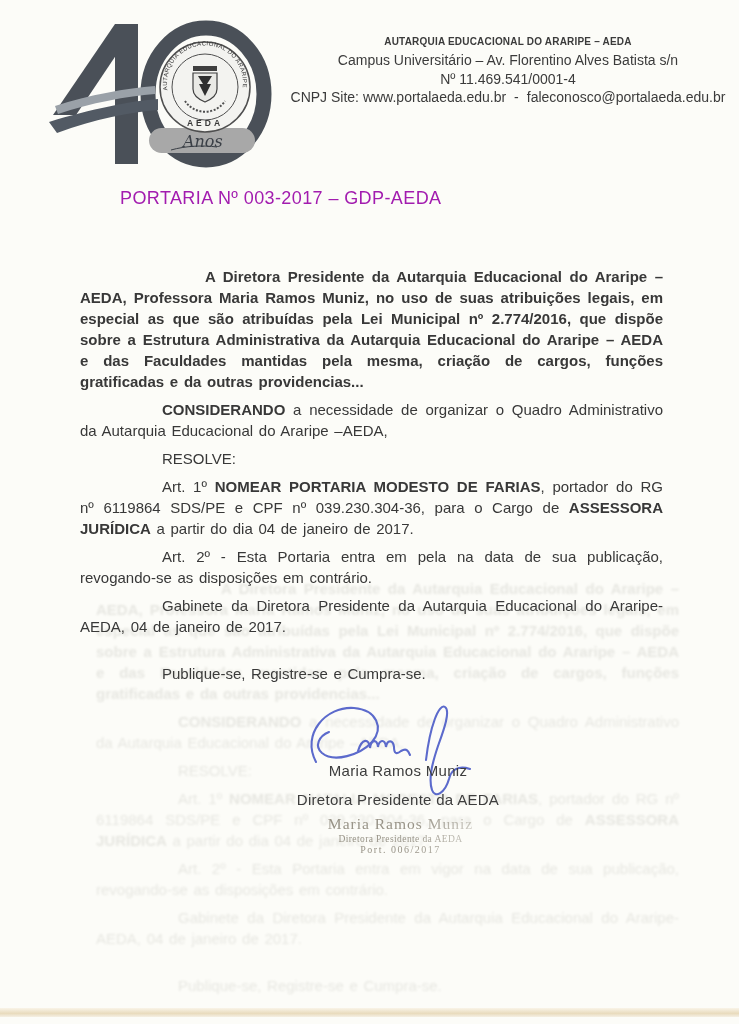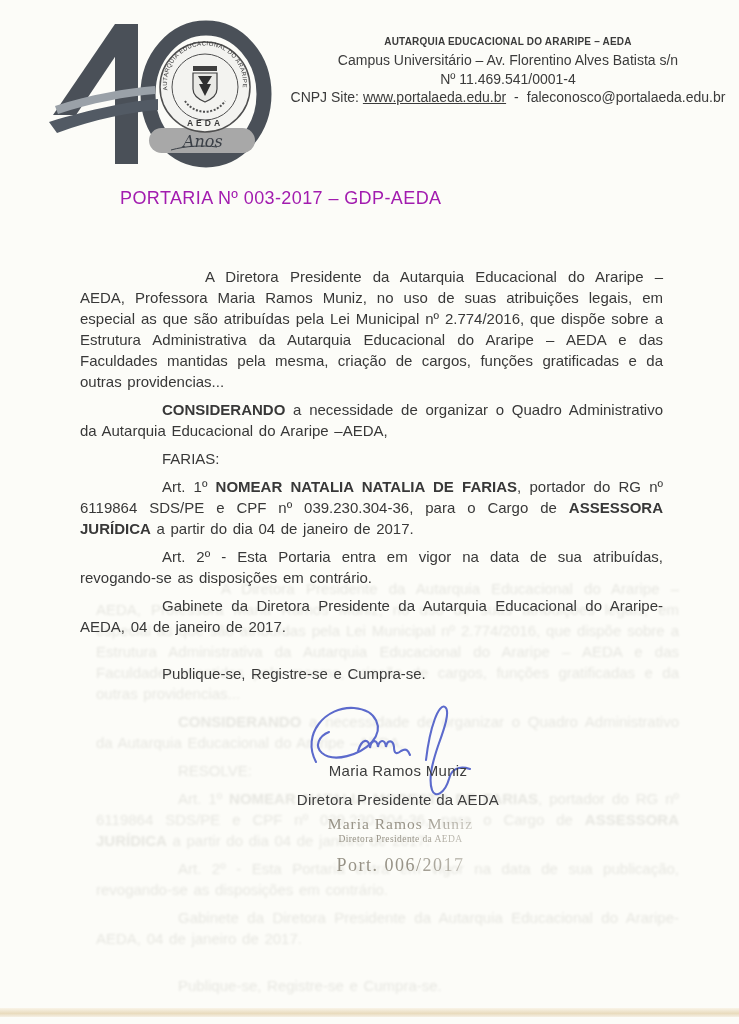--- a/index.html
+++ b/index.html
@@ -14,35 +14,35 @@
   }
   
   .logo{position:absolute;left:45px;top:16px;width:228px;height:154px;}
   .header{
     position:absolute;left:283px;top:36px;width:450px;
     text-align:center;color:#3b3b3b;
   }
   .header .org{font-size:10px;font-weight:bold;letter-spacing:.2px;margin-bottom:4px;}
   .header .hline{font-size:14px;line-height:18.5px;}
   .header .cep{margin-left:14px;}
-  .header .site{text-decoration:underline;}
+  .header .site{}
   .header .sep{margin:0 8px;}
   
   .title{
     position:absolute;left:120px;top:188px;
     font-size:18px;letter-spacing:.4px;color:#a21caf;
   }
   
   .body{
     position:absolute;left:80px;top:266px;width:583px;
     font-size:15px;line-height:21px;text-align:justify;color:#383838;
     word-spacing:1.5px;
   }
   .body p{margin:0 0 7px 0;text-indent:82px;}
-  .body p.indent-lg{text-indent:125px;}
+  .body p.indent-lg{text-indent:125px;font-weight:bold;}
   .body p.single{text-align:left;}
   .body p.pub{margin-top:26px;text-align:left;}
   
   .ghost{
     left:96px;top:578px;
     color:#6e6e60;opacity:.15;filter:blur(1.1px);
     pointer-events:none;
   }
   
   .sig-svg{position:absolute;left:298px;top:698px;width:195px;height:112px;}
@@ -56,21 +56,21 @@
   }
   .stamp{
     position:absolute;left:278px;top:815px;width:245px;
     text-align:center;font-family:"Liberation Serif", serif;
     color:#8d887b;opacity:.9;
     -webkit-mask-image:linear-gradient(90deg,#000 55%,rgba(0,0,0,.18) 93%);
             mask-image:linear-gradient(90deg,#000 55%,rgba(0,0,0,.18) 93%);
   }
   .stamp .s1{font-size:15.5px;letter-spacing:1px;}
   .stamp .s2{font-size:9.5px;letter-spacing:.4px;margin-top:1px;}
-  .stamp .s3{font-size:18px;letter-spacing:1.5px;margin-top:11px;}
+  .stamp .s3{font-size:10px;letter-spacing:1.5px;margin-top:0;}
   
   .scan-edge{
     position:absolute;left:0;top:1008px;width:739px;height:9px;
     background:linear-gradient(#f9f4e8,#e9dbbd 60%,#f5f0e4);
   }
 </style>
 </head>
 <body>
 
 <div class="page">
@@ -117,23 +117,23 @@
     <div class="hline">
       <span>CNPJ Site: </span><span class="site">www.portalaeda.edu.br</span><span class="sep">-</span><span>faleconosco@portalaeda.edu.br</span>
     </div>
   </div>
 
   <div class="title">PORTARIA Nº 003-2017 – GDP-AEDA</div>
 
   <div class="body">
     <p class="indent-lg">A Diretora Presidente da Autarquia Educacional do Araripe – AEDA, Professora Maria Ramos Muniz, no uso de suas atribuições legais, em especial as que são atribuídas pela Lei Municipal nº 2.774/2016, que dispõe sobre a Estrutura Administrativa da Autarquia Educacional do Araripe – AEDA e das Faculdades mantidas pela mesma, criação de cargos, funções gratificadas e da outras providencias...</p>
     <p><b>CONSIDERANDO</b><span> a necessidade de organizar o Quadro Administrativo da Autarquia Educacional do Araripe –AEDA,</span></p>
-    <p class="single">FARIAS:</p>
-    <p><span>Art. 1º </span><b>NOMEAR NATALIA NATALIA DE FARIAS</b><span>, portador do RG nº 6119864 SDS/PE e CPF nº 039.230.304-36, para o Cargo de </span><b>ASSESSORA JURÍDICA</b><span> a partir do dia 04 de janeiro de 2017.</span></p>
-    <p>Art. 2º - Esta Portaria entra em vigor na data de sua atribuídas, revogando-se as disposições em contrário.</p>
+    <p class="single">RESOLVE:</p>
+    <p><span>Art. 1º </span><b>NOMEAR PORTARIA MODESTO DE FARIAS</b><span>, portador do RG nº 6119864 SDS/PE e CPF nº 039.230.304-36, para o Cargo de </span><b>ASSESSORA JURÍDICA</b><span> a partir do dia 04 de janeiro de 2017.</span></p>
+    <p>Art. 2º - Esta Portaria entra em pela na data de sua publicação, revogando-se as disposições em contrário.</p>
     <p>Gabinete da Diretora Presidente da Autarquia Educacional do Araripe-AEDA, 04 de janeiro de 2017.</p>
     <p class="pub">Publique-se, Registre-se e Cumpra-se.</p>
   </div>
 
   <div class="body ghost" aria-hidden="true">
     <p class="indent-lg">A Diretora Presidente da Autarquia Educacional do Araripe – AEDA, Professora Maria Ramos Muniz, no uso de suas atribuições legais, em especial as que são atribuídas pela Lei Municipal nº 2.774/2016, que dispõe sobre a Estrutura Administrativa da Autarquia Educacional do Araripe – AEDA e das Faculdades mantidas pela mesma, criação de cargos, funções gratificadas e da outras providencias...</p>
     <p><b>CONSIDERANDO</b><span> a necessidade de organizar o Quadro Administrativo da Autarquia Educacional do Araripe –AEDA,</span></p>
     <p class="single">RESOLVE:</p>
     <p><span>Art. 1º </span><b>NOMEAR NATALIA MODESTO DE FARIAS</b><span>, portador do RG nº 6119864 SDS/PE e CPF nº 039.230.304-36, para o Cargo de </span><b>ASSESSORA JURÍDICA</b><span> a partir do dia 04 de janeiro de 2017.</span></p>
     <p>Art. 2º - Esta Portaria entra em vigor na data de sua publicação, revogando-se as disposições em contrário.</p>

